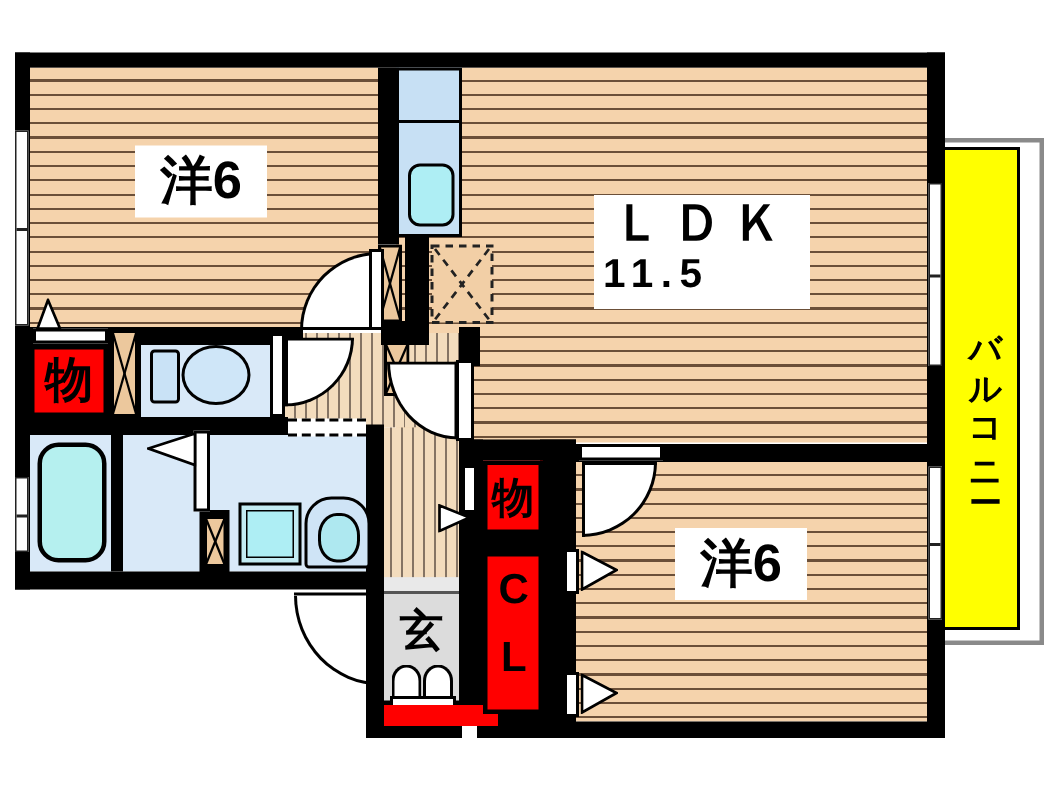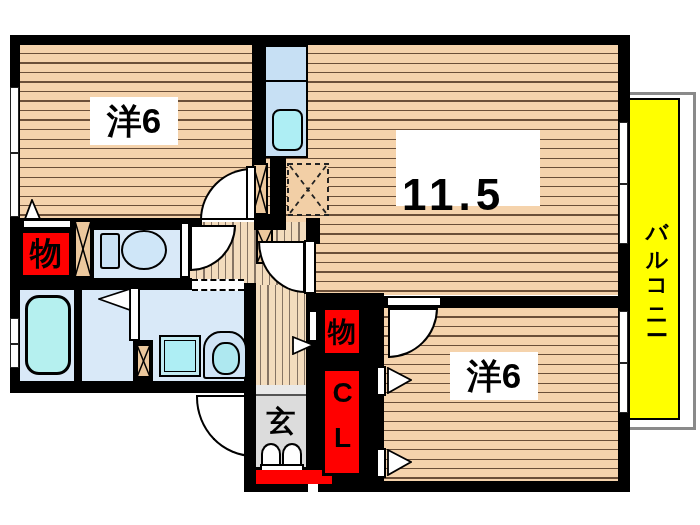--- a/index.html
+++ b/index.html
@@ -183,17 +183,18 @@
   </div>
   <div class="abs red" style="left:322px;top:307px;width:40px;height:49px;font-size:28px;">
     <span>物</span>
   </div>
   <div class="abs red vtext" style="left:322px;top:368px;width:40px;height:108px;font-size:28px;letter-spacing:14px;">
     <span>CL</span>
   </div>
 
   <div class="abs lbl" style="left:90px;top:97px;width:88px;height:48px;font-size:35px;line-height:48px;">洋6</div>
   <div class="abs lbl" style="left:396px;top:130px;width:144px;height:76px;padding-top:2px;">
-    <div style="font-size:44px;letter-spacing:5px;text-align:left;padding-left:6px;margin-top:40px;">11.5</div>
+    <div style="font-size:34px;letter-spacing:6px;">ＬＤＫ</div>
+    <div style="font-size:27px;letter-spacing:5px;text-align:left;padding-left:6px;">11.5</div>
   </div>
   <div class="abs lbl" style="left:450px;top:352px;width:88px;height:48px;font-size:35px;line-height:48px;">洋6</div>
 
 </div>
 
 </body></html>

